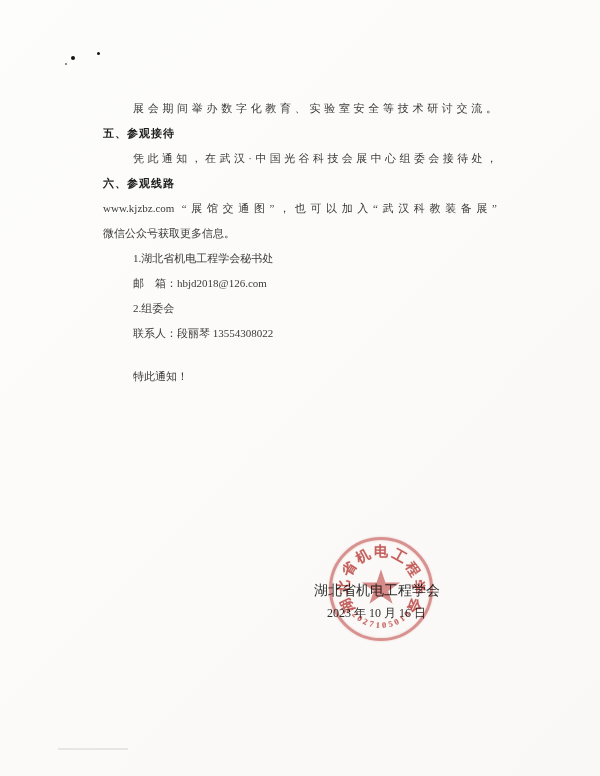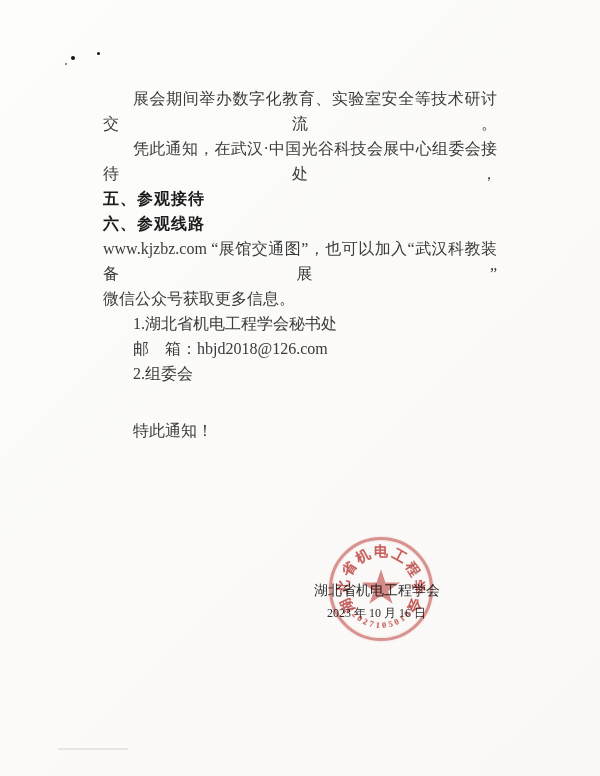--- a/index.html
+++ b/index.html
@@ -15,31 +15,31 @@
   }
   
   .spot{position:absolute;background:#141414;border-radius:50%;}
   .spot.s1{left:71px;top:56px;width:4px;height:4px;}
   .spot.s2{left:97px;top:52px;width:3px;height:3px;}
   .spot.s3{left:65px;top:63px;width:1.5px;height:1.5px;background:#777;}
   .smudge{position:absolute;left:58px;top:748px;width:70px;height:2px;background:#e8e6e2;}
 
   
   .content{
-    position:absolute;left:103px;top:86px;width:394px;
-    font-size:16px;line-height:25px;color:#3a3a3a;
+    position:absolute;left:103px;top:96px;width:394px;
+    font-size:11px;line-height:25px;color:#3a3a3a;
   }
   .ln{white-space:nowrap;}
   .ln.ind{text-indent:30px;}
   .ln.fill{white-space:normal;text-align:justify;text-align-last:justify;}
   .ln.head{
     font-family:"Liberation Sans","DejaVu Sans",sans-serif;
     font-weight:700;color:#1c1c1c;letter-spacing:1px;
   }
-  .ln.closing{margin-top:32px;}
+  .ln.closing{margin-top:18px;}
 
   
   .sign-org{
     position:absolute;left:314px;top:582px;z-index:2;
     font-size:14px;color:#303030;letter-spacing:0px;white-space:nowrap;
   }
   .sign-date{
     position:absolute;left:327px;top:605px;z-index:2;
     font-size:12px;color:#303030;white-space:nowrap;
   }
@@ -74,28 +74,29 @@
 
 <div class="page">
 
   <div class="spot s1"></div>
   <div class="spot s2"></div>
   <div class="spot s3"></div>
   <div class="smudge"></div>
 
   <div class="content">
     <div class="ln ind fill">展会期间举办数字化教育、实验室安全等技术研讨交流。</div>
+    <div class="ln head">五、参观接待</div>
     <div class="ln ind fill">凭此通知，在武汉·中国光谷科技会展中心组委会接待处，</div>
-    <div class="ln head">五、参观接待</div>
     <div class="ln head">六、参观线路</div>
     <div class="ln fill">www.kjzbz.com “展馆交通图”，也可以加入“武汉科教装备展”</div>
     <div class="ln">微信公众号获取更多信息。</div>
     <div class="ln ind">1.湖北省机电工程学会秘书处</div>
     <div class="ln ind">邮　箱：hbjd2018@126.com</div>
     <div class="ln ind">2.组委会</div>
+    <div class="ln ind">联系人：段丽琴 13554308022</div>
     <div class="ln ind closing">特此通知！</div>
   </div>
 
   <div class="sign-org">湖北省机电工程学会</div>
   <div class="sign-date">2023 年 10 月 16 日</div>
 
   <div class="seal">
     <div class="seal-ring"></div>
     <div class="seal-star"></div>
     <div class="seal-text">

